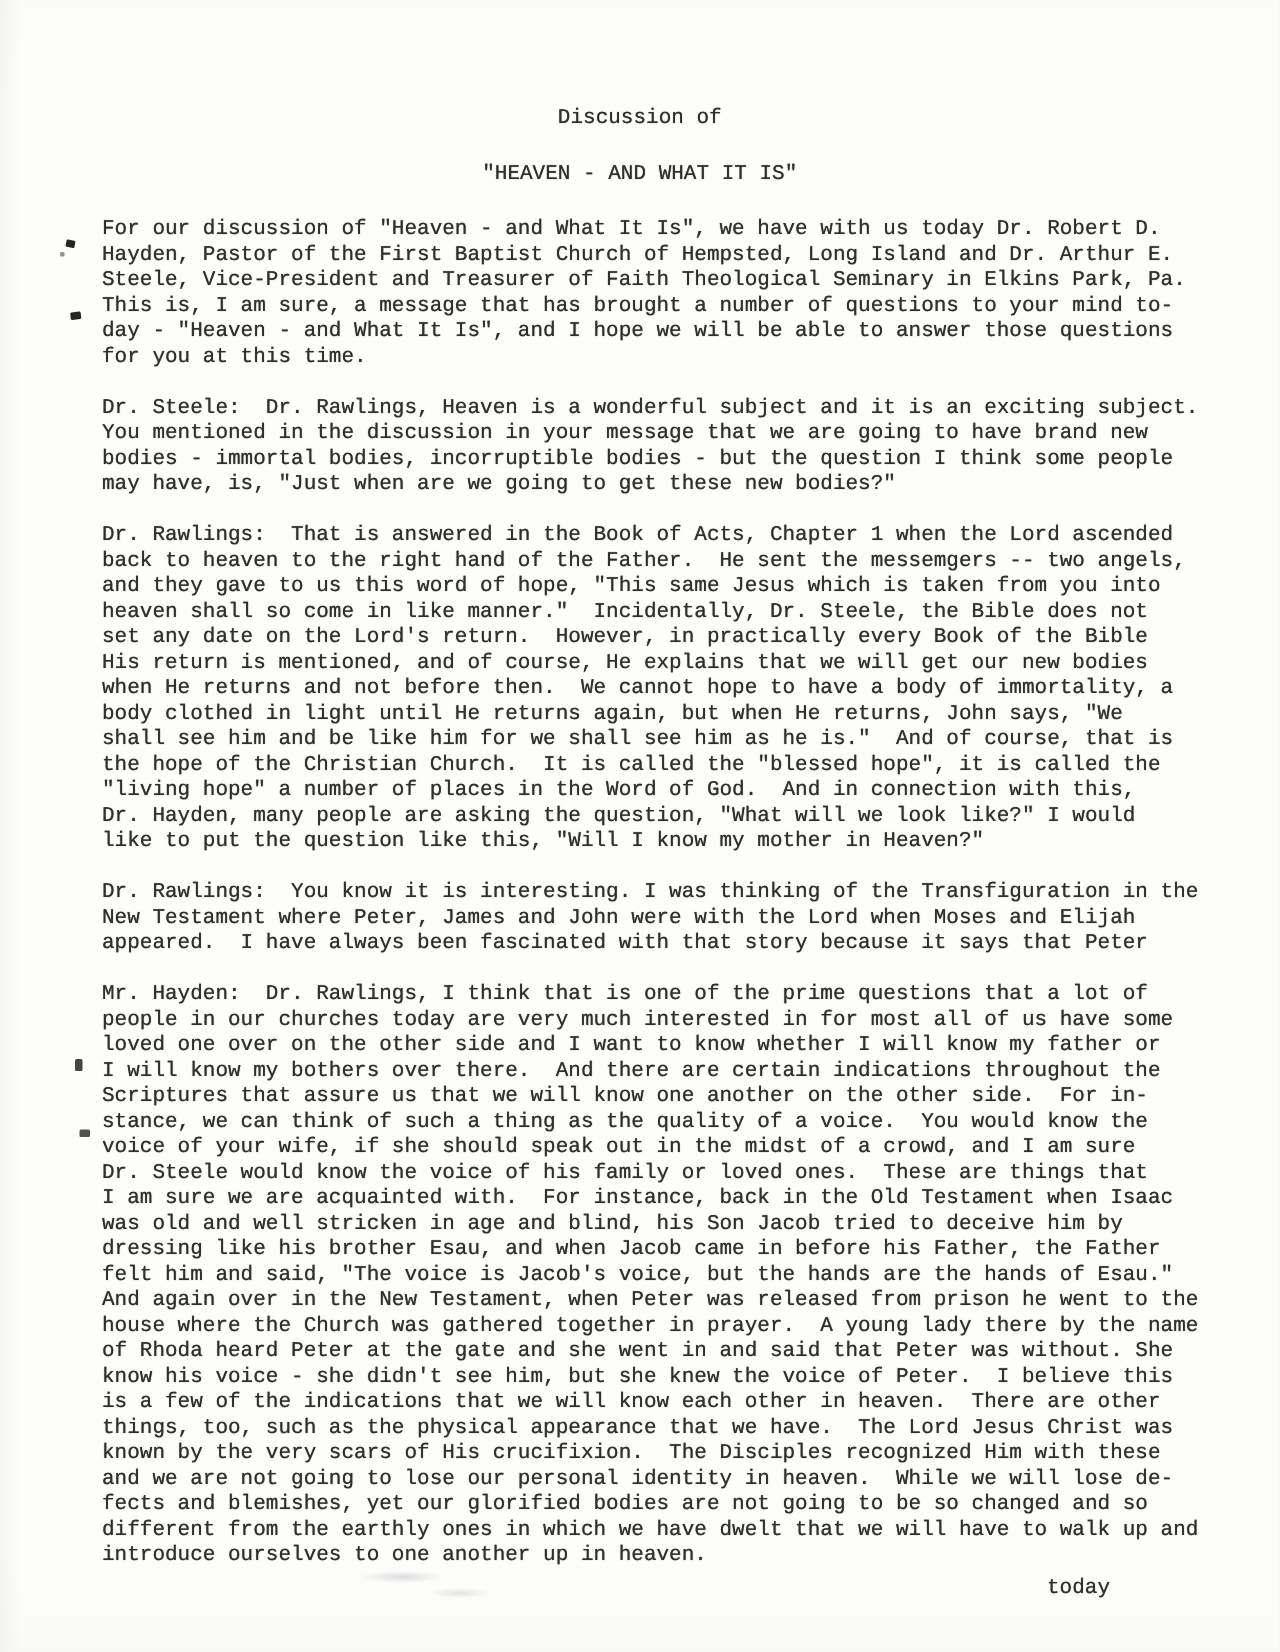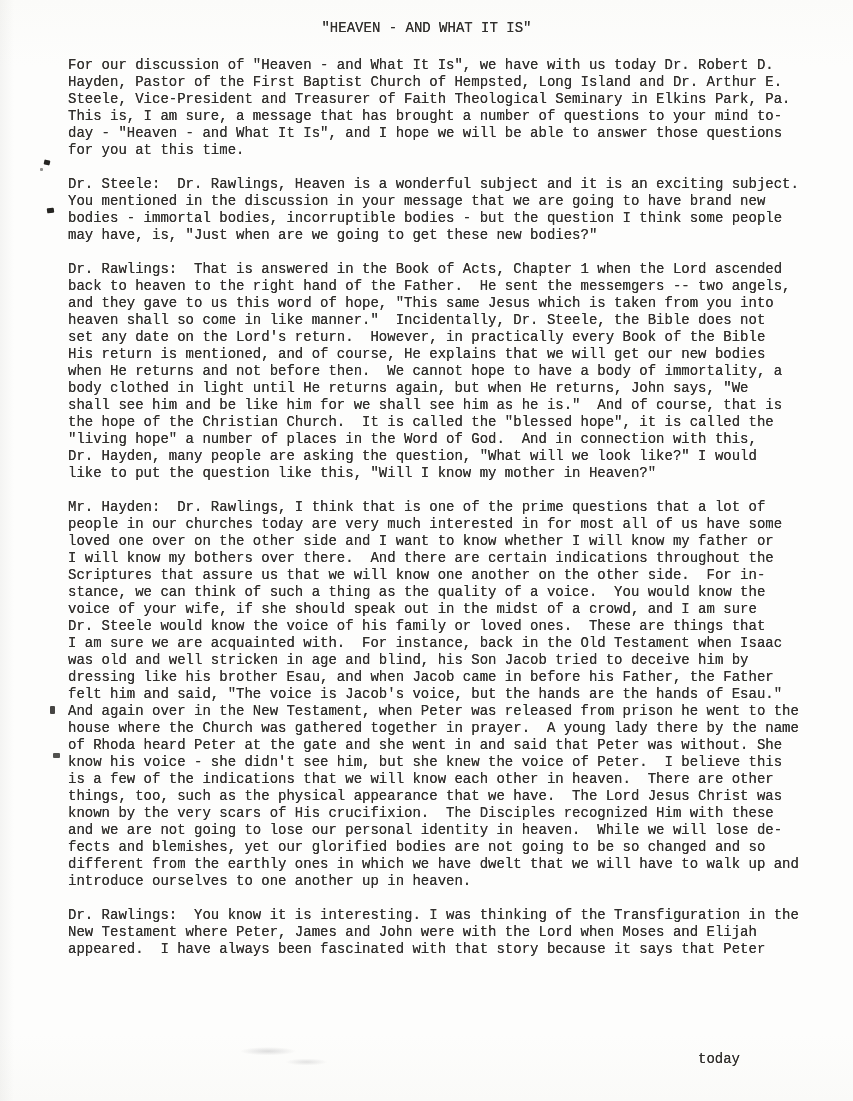--- a/index.html
+++ b/index.html
@@ -70,20 +70,21 @@
     left: 0; top: 0; width: 14px; height: 1101px;
     background: linear-gradient(90deg, rgba(180,180,175,0.12), rgba(180,180,175,0));
   }
 </style>
 </head>
 <body>
 
 <div class="page">
   <div class="edge-shade"></div>
 
+  <div class="title title1 ink">Discussion of</div>
   <div class="title title2 ink">"HEAVEN - AND WHAT IT IS"</div>
 
   <div class="doc-body ink">
       <div class="para">For our discussion of "Heaven - and What It Is", we have with us today Dr. Robert D.
 Hayden, Pastor of the First Baptist Church of Hempsted, Long Island and Dr. Arthur E.
 Steele, Vice-President and Treasurer of Faith Theological Seminary in Elkins Park, Pa.
 This is, I am sure, a message that has brought a number of questions to your mind to-
 day - "Heaven - and What It Is", and I hope we will be able to answer those questions
 for you at this time.</div>
       <div class="para">Dr. Steele:  Dr. Rawlings, Heaven is a wonderful subject and it is an exciting subject.
@@ -96,20 +97,23 @@
 heaven shall so come in like manner."  Incidentally, Dr. Steele, the Bible does not
 set any date on the Lord's return.  However, in practically every Book of the Bible
 His return is mentioned, and of course, He explains that we will get our new bodies
 when He returns and not before then.  We cannot hope to have a body of immortality, a
 body clothed in light until He returns again, but when He returns, John says, "We
 shall see him and be like him for we shall see him as he is."  And of course, that is
 the hope of the Christian Church.  It is called the "blessed hope", it is called the
 "living hope" a number of places in the Word of God.  And in connection with this,
 Dr. Hayden, many people are asking the question, "What will we look like?" I would
 like to put the question like this, "Will I know my mother in Heaven?"</div>
+      <div class="para">Dr. Rawlings:  You know it is interesting. I was thinking of the Transfiguration in the
+New Testament where Peter, James and John were with the Lord when Moses and Elijah
+appeared.  I have always been fascinated with that story because it says that Peter</div>
       <div class="para">Mr. Hayden:  Dr. Rawlings, I think that is one of the prime questions that a lot of
 people in our churches today are very much interested in for most all of us have some
 loved one over on the other side and I want to know whether I will know my father or
 I will know my bothers over there.  And there are certain indications throughout the
 Scriptures that assure us that we will know one another on the other side.  For in-
 stance, we can think of such a thing as the quality of a voice.  You would know the
 voice of your wife, if she should speak out in the midst of a crowd, and I am sure
 Dr. Steele would know the voice of his family or loved ones.  These are things that
 I am sure we are acquainted with.  For instance, back in the Old Testament when Isaac
 was old and well stricken in age and blind, his Son Jacob tried to deceive him by
@@ -119,23 +123,20 @@
 house where the Church was gathered together in prayer.  A young lady there by the name
 of Rhoda heard Peter at the gate and she went in and said that Peter was without. She
 know his voice - she didn't see him, but she knew the voice of Peter.  I believe this
 is a few of the indications that we will know each other in heaven.  There are other
 things, too, such as the physical appearance that we have.  The Lord Jesus Christ was
 known by the very scars of His crucifixion.  The Disciples recognized Him with these
 and we are not going to lose our personal identity in heaven.  While we will lose de-
 fects and blemishes, yet our glorified bodies are not going to be so changed and so
 different from the earthly ones in which we have dwelt that we will have to walk up and
 introduce ourselves to one another up in heaven.</div>
-      <div class="para">Dr. Rawlings:  You know it is interesting. I was thinking of the Transfiguration in the
-New Testament where Peter, James and John were with the Lord when Moses and Elijah
-appeared.  I have always been fascinated with that story because it says that Peter</div>
     </div>
 
   <div class="footer-more ink">today</div>
 
   <div class="speck s1"></div>
   <div class="speck s5"></div>
   <div class="speck s2"></div>
   <div class="speck s3"></div>
   <div class="speck s4"></div>
   <div class="smudge"></div>

